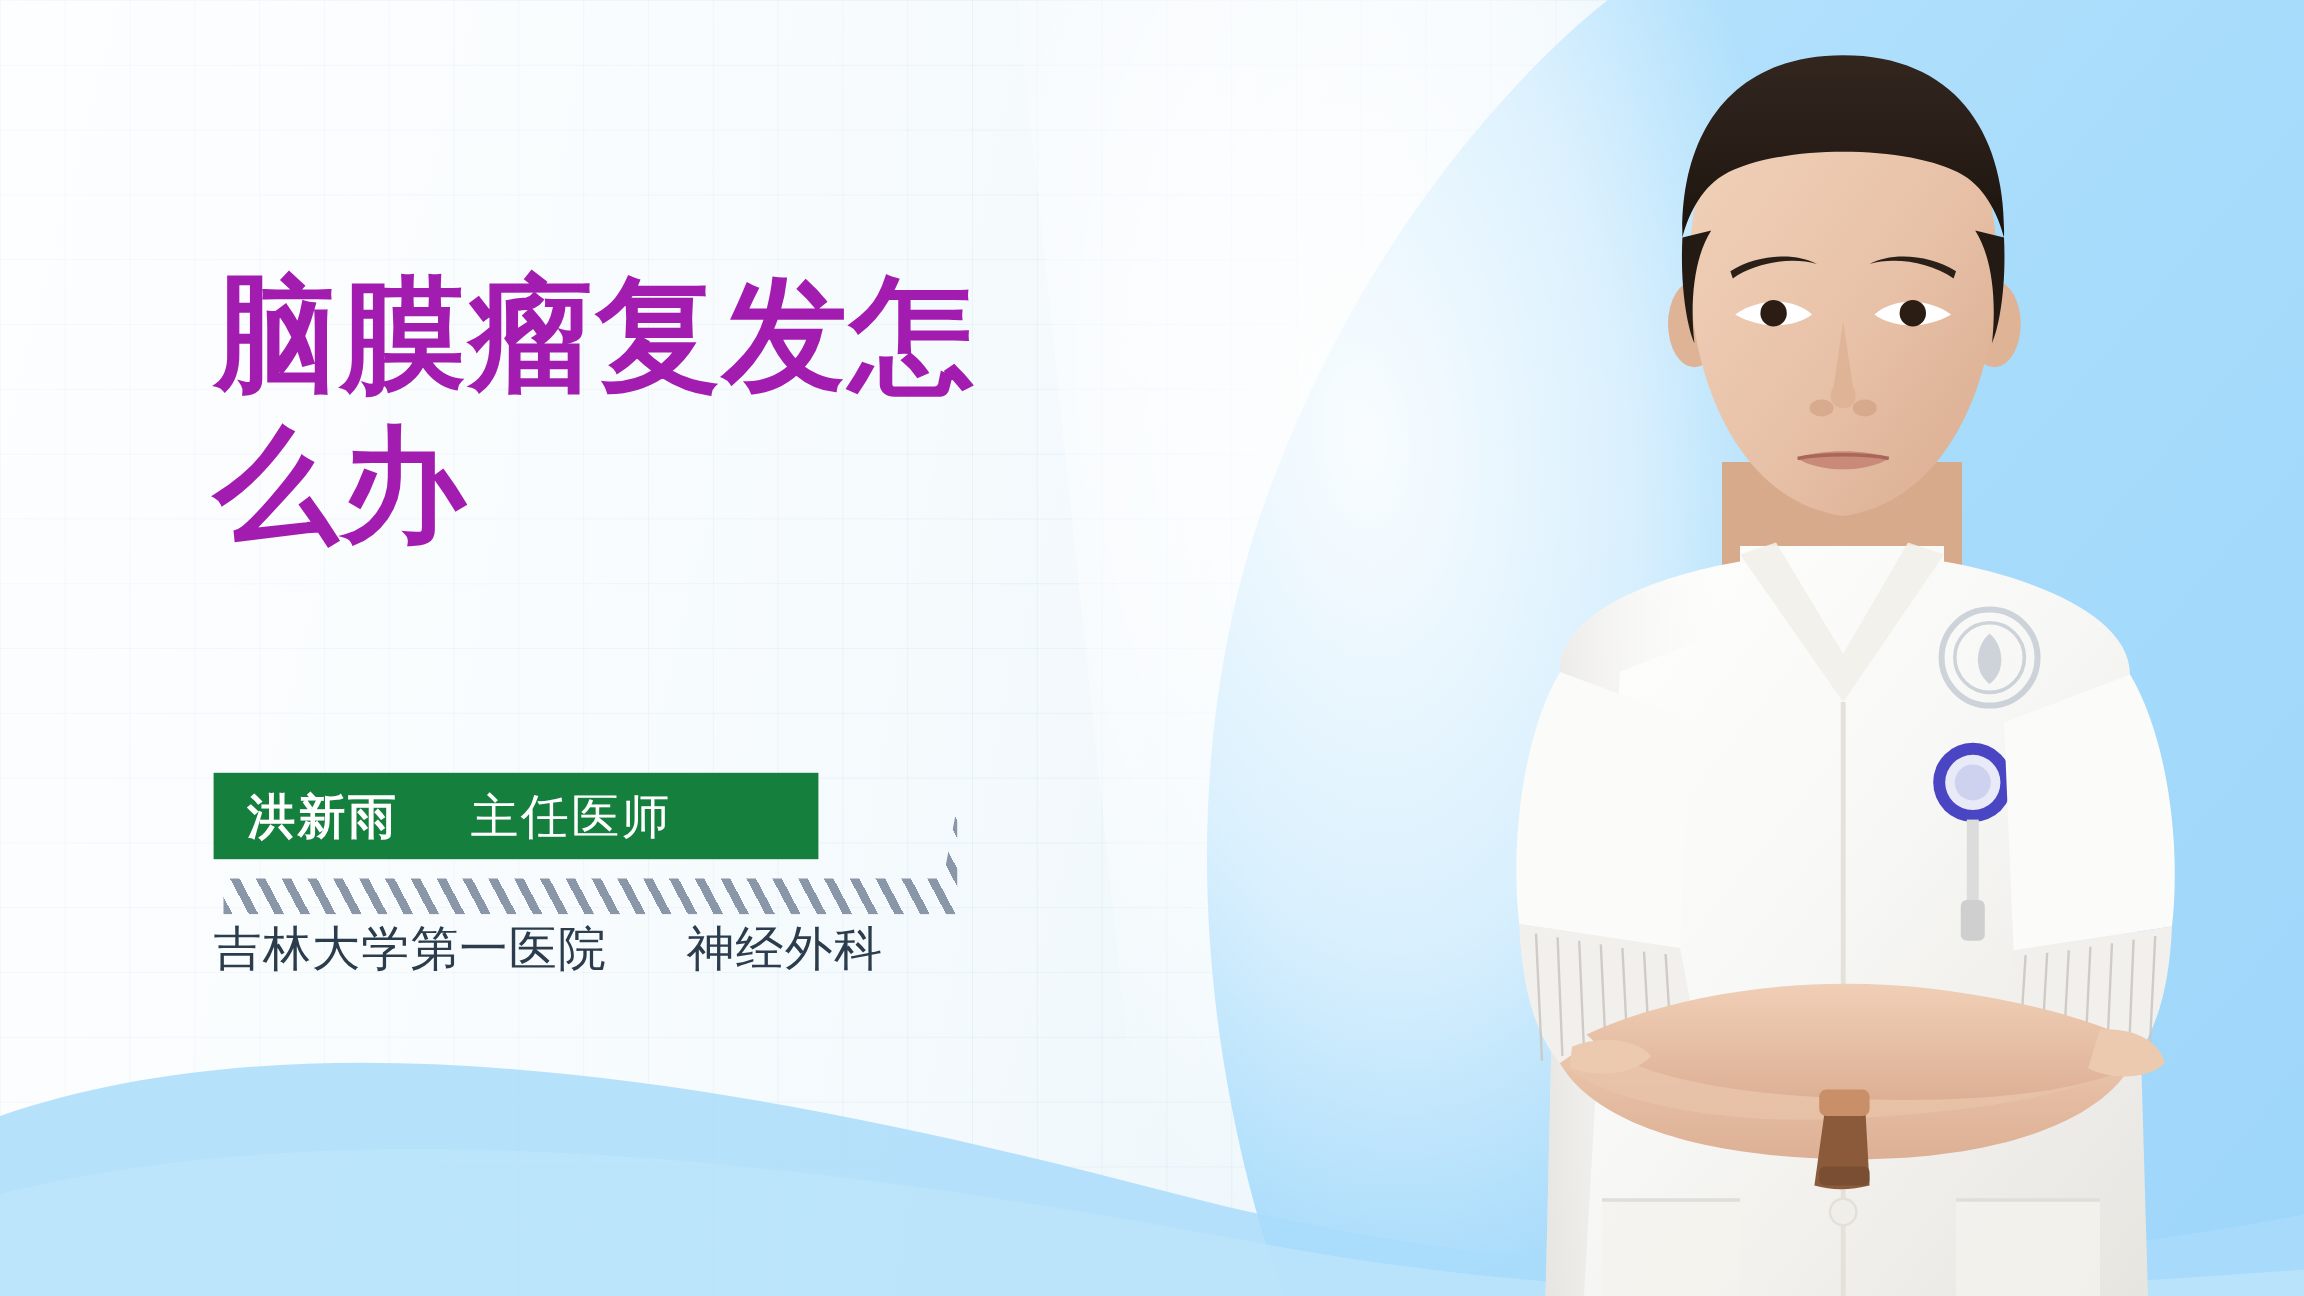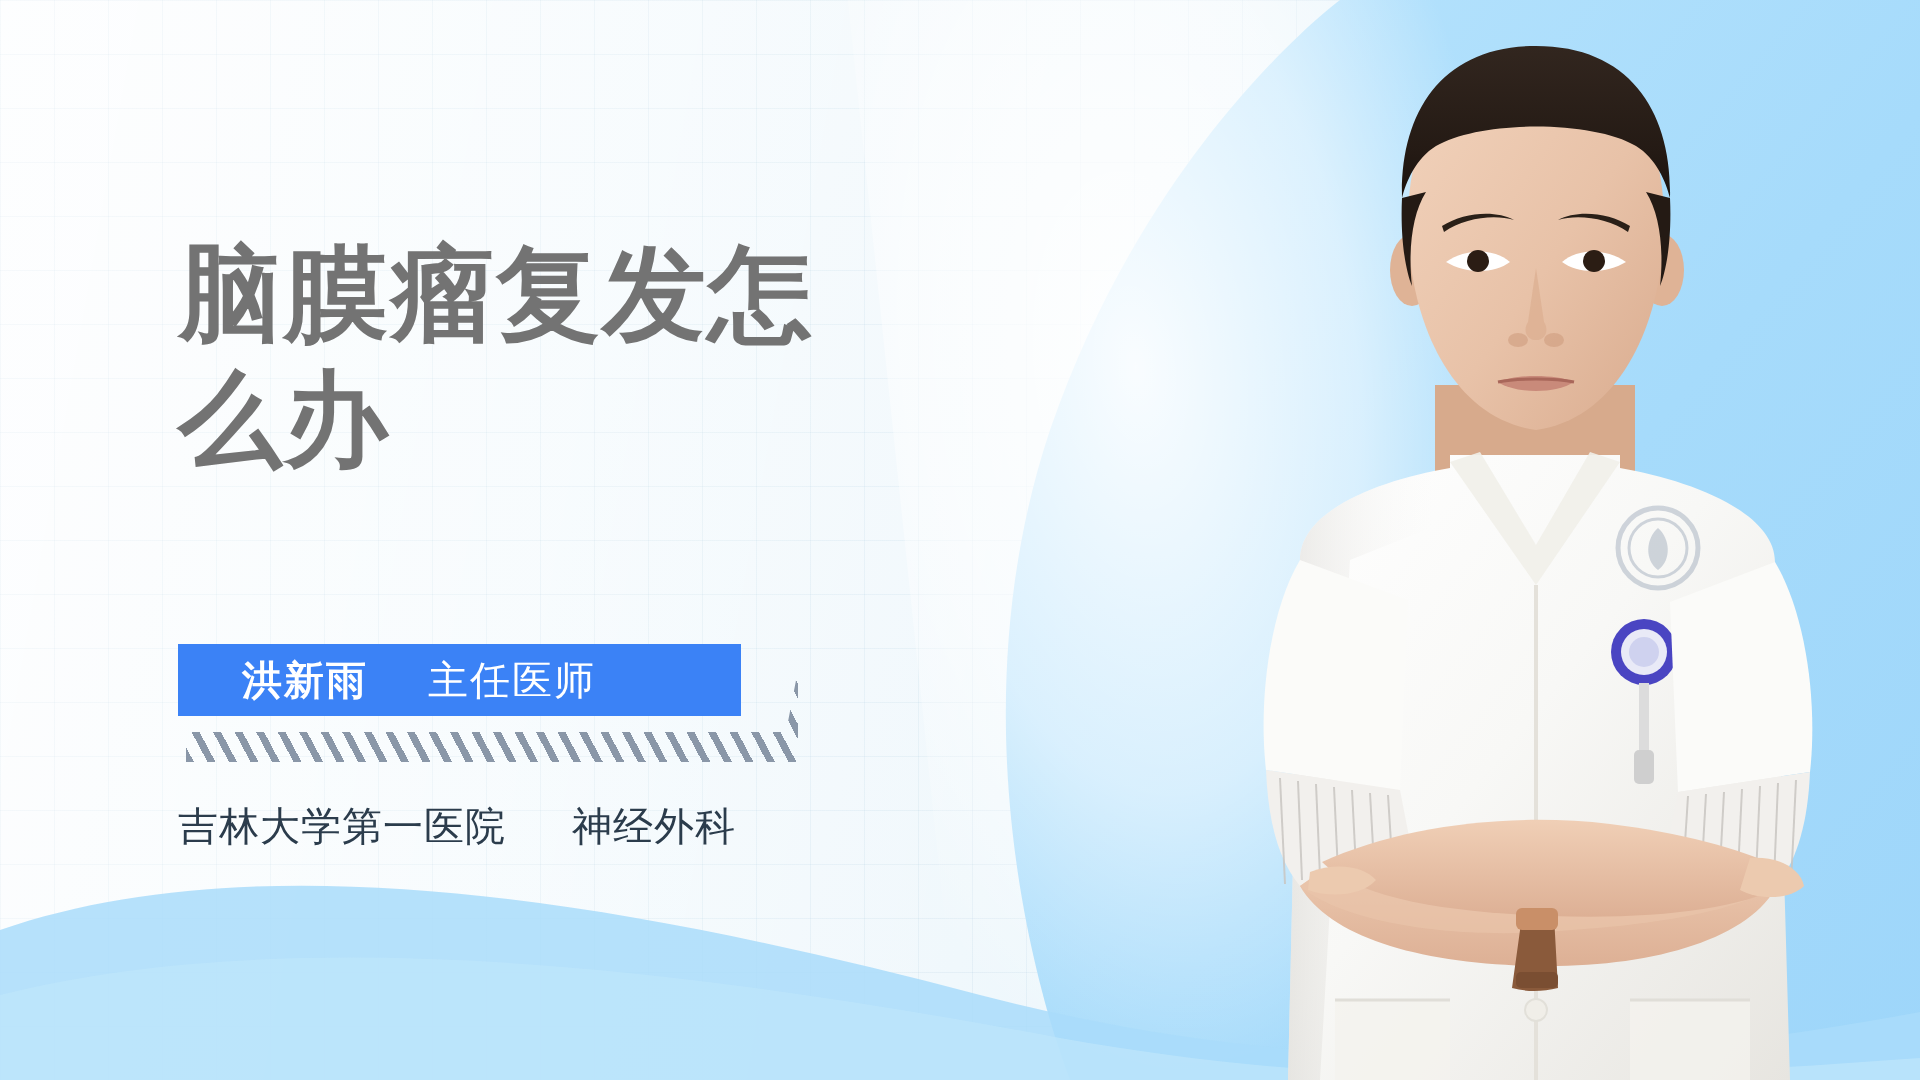--- a/index.html
+++ b/index.html
@@ -49,23 +49,23 @@
     transform:rotate(-6deg);
   }
 
   
   .waves { position:absolute; left:0; bottom:0; width:1920px; height:300px; }
   .waves svg { display:block; width:100%; height:100%; }
 
   
   .title {
     position:absolute;
-    left:178px; top:232px;
+    left:178px; top:218px;
     width:900px;
-    color:#737373;
+    color:#a21caf;
     font-size:104px;
     font-weight:bold;
     line-height:1.20;
     letter-spacing:2px;
     white-space:pre-line;
   }
 
   
   .badge-wrap {
     position:absolute;
@@ -78,25 +78,24 @@
     width:612px; height:92px;
     background:repeating-linear-gradient(
       62deg,
       #8a97a8 0px, #8a97a8 7px,
       rgba(0,0,0,0) 7px, rgba(0,0,0,0) 19px);
     clip-path:polygon(0 62px, 600px 62px, 612px 0px, 612px 92px, 0 92px);
   }
   .badge {
     position:absolute;
     left:0; top:0;
-    width:563px; height:72px;
-    background:#3b82f6;
+    width:504px; height:72px;
+    background:#15803d;
     display:flex;
     align-items:center;
-    padding-left:36px;
   }
   .badge-name {
     color:#ffffff;
     font-size:40px;
     font-weight:bold;
     letter-spacing:2px;
     margin-left:28px;
   }
   .badge-rank {
     color:#ffffff;
@@ -109,21 +108,21 @@
   
   .affil {
     position:absolute;
     left:178px; top:763px;
     display:flex;
     align-items:flex-end;
     color:#2b3c4c;
     font-size:40px;
     letter-spacing:1px;
   }
-  .affil-dept { margin-left:66px;margin-top:36px; }
+  .affil-dept { margin-left:66px; }
 
   
   .doctor {
     position:absolute;
     left:1150px; top:0;
     width:770px; height:1080px;
   }
   .doctor svg { display:block; width:100%; height:100%; }
 </style>
 </head>

